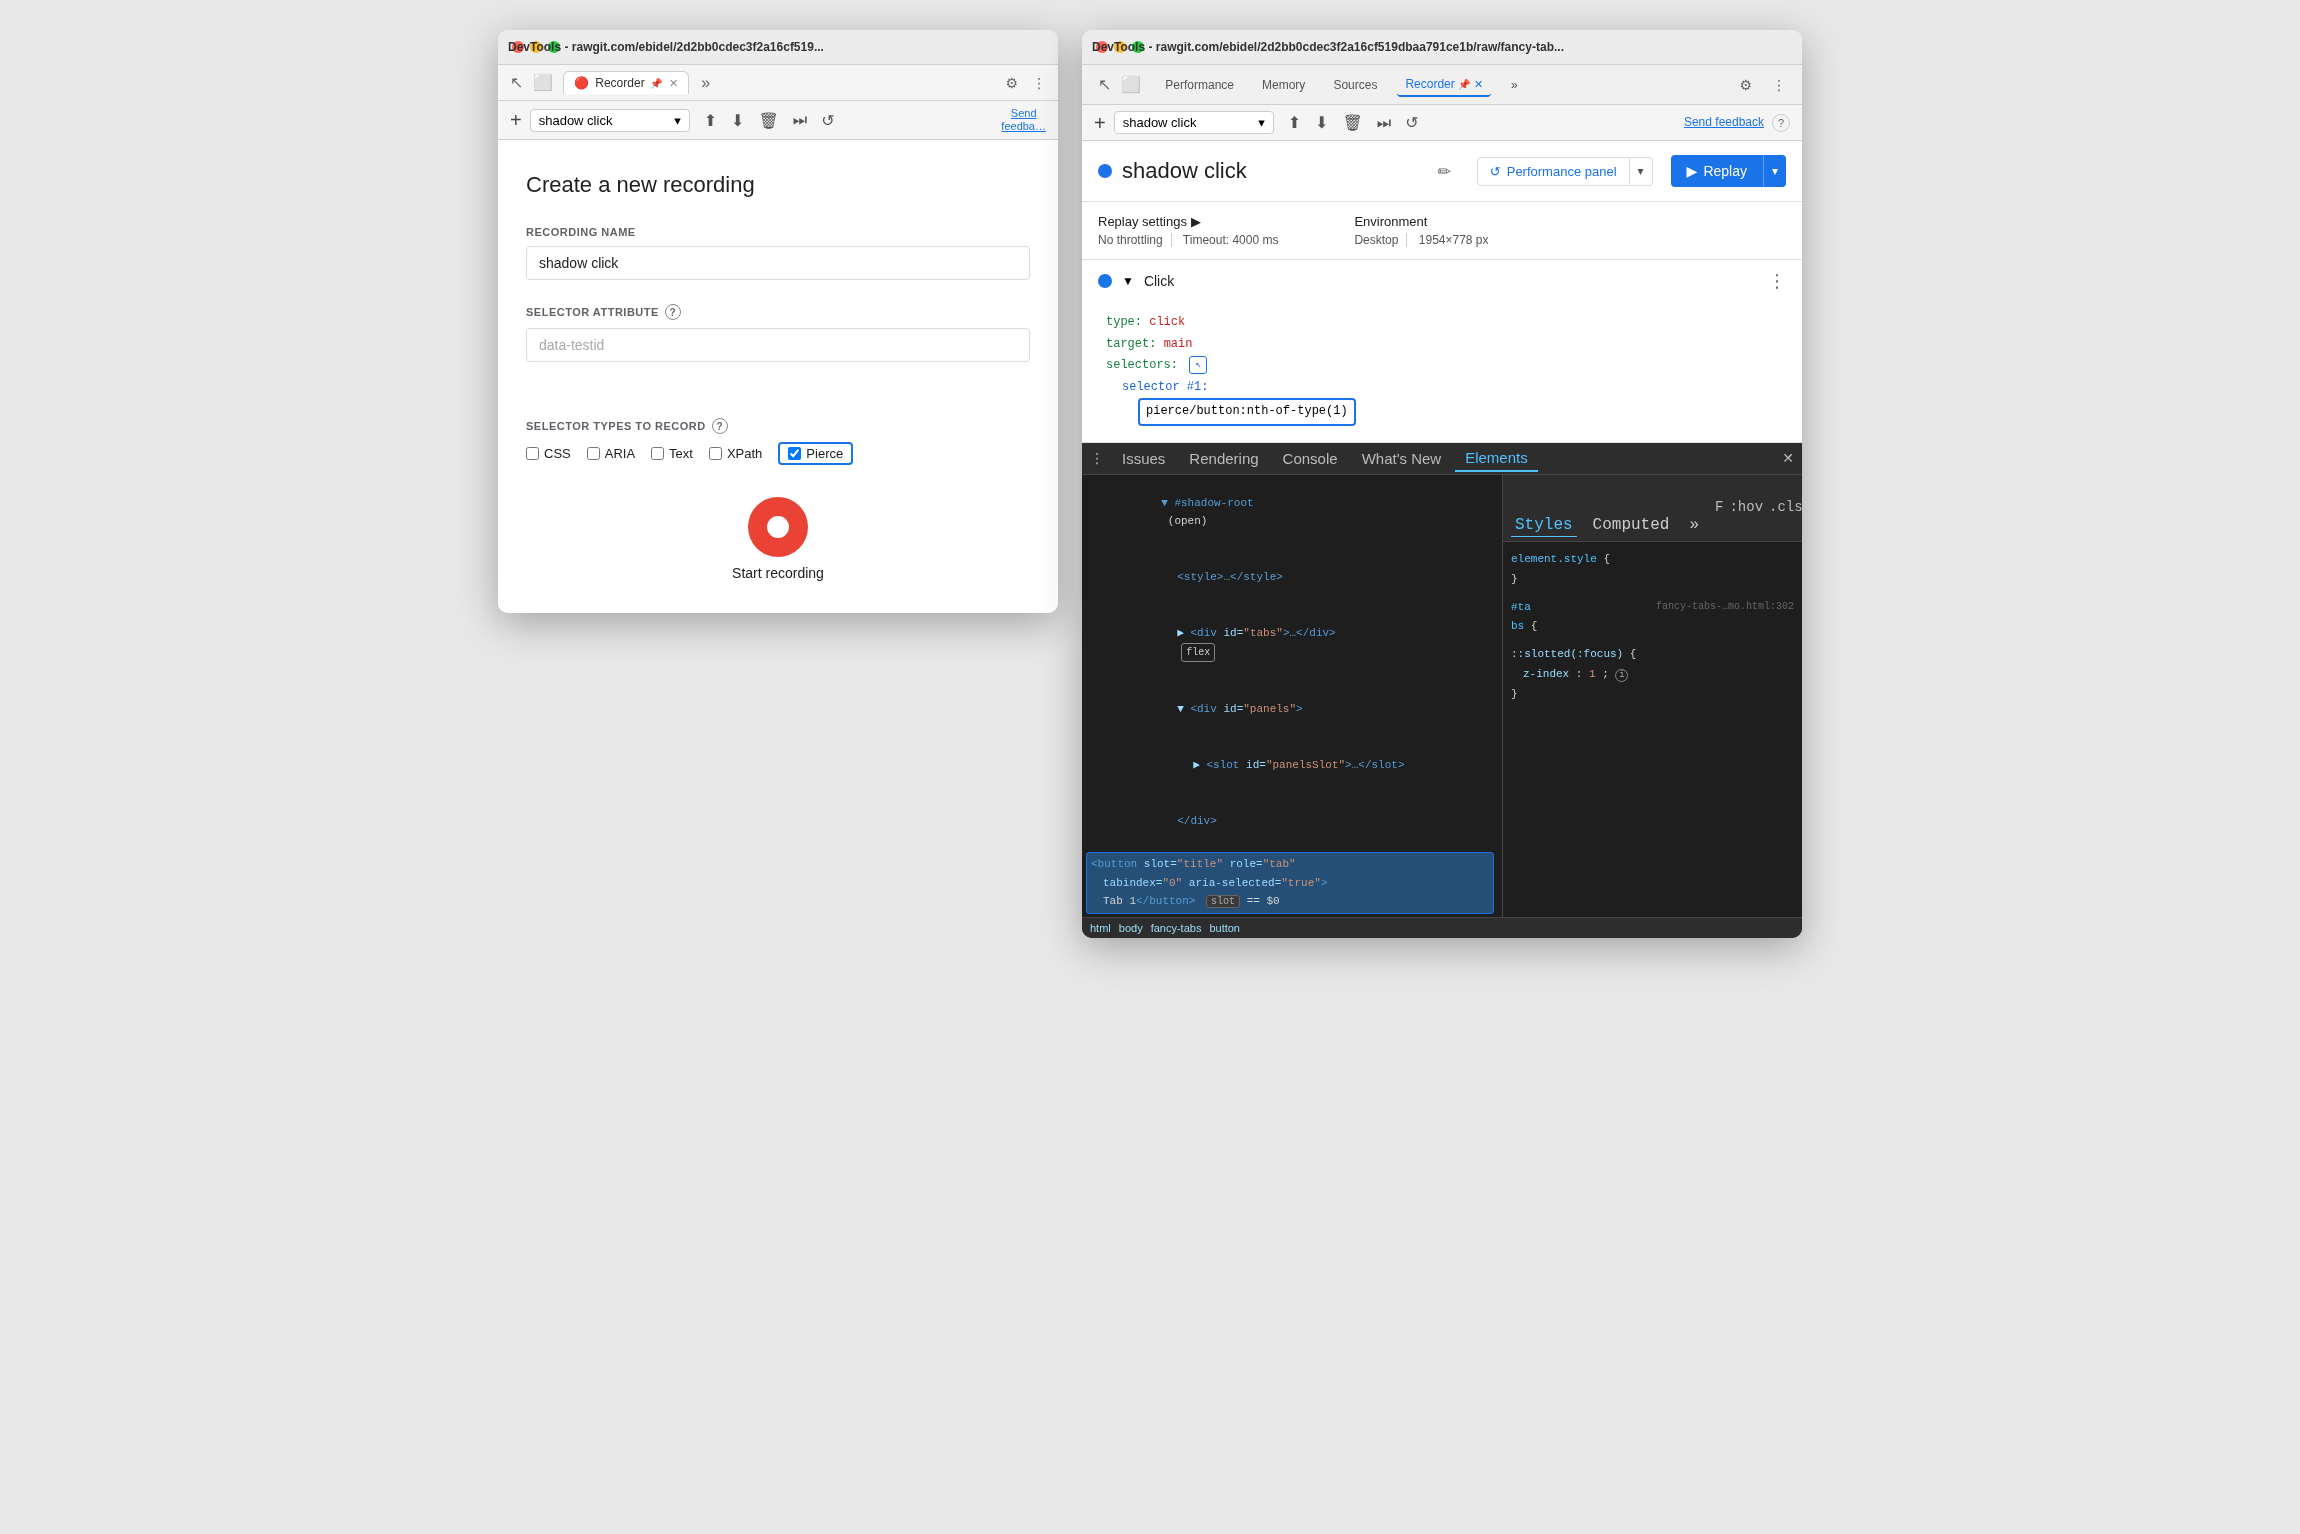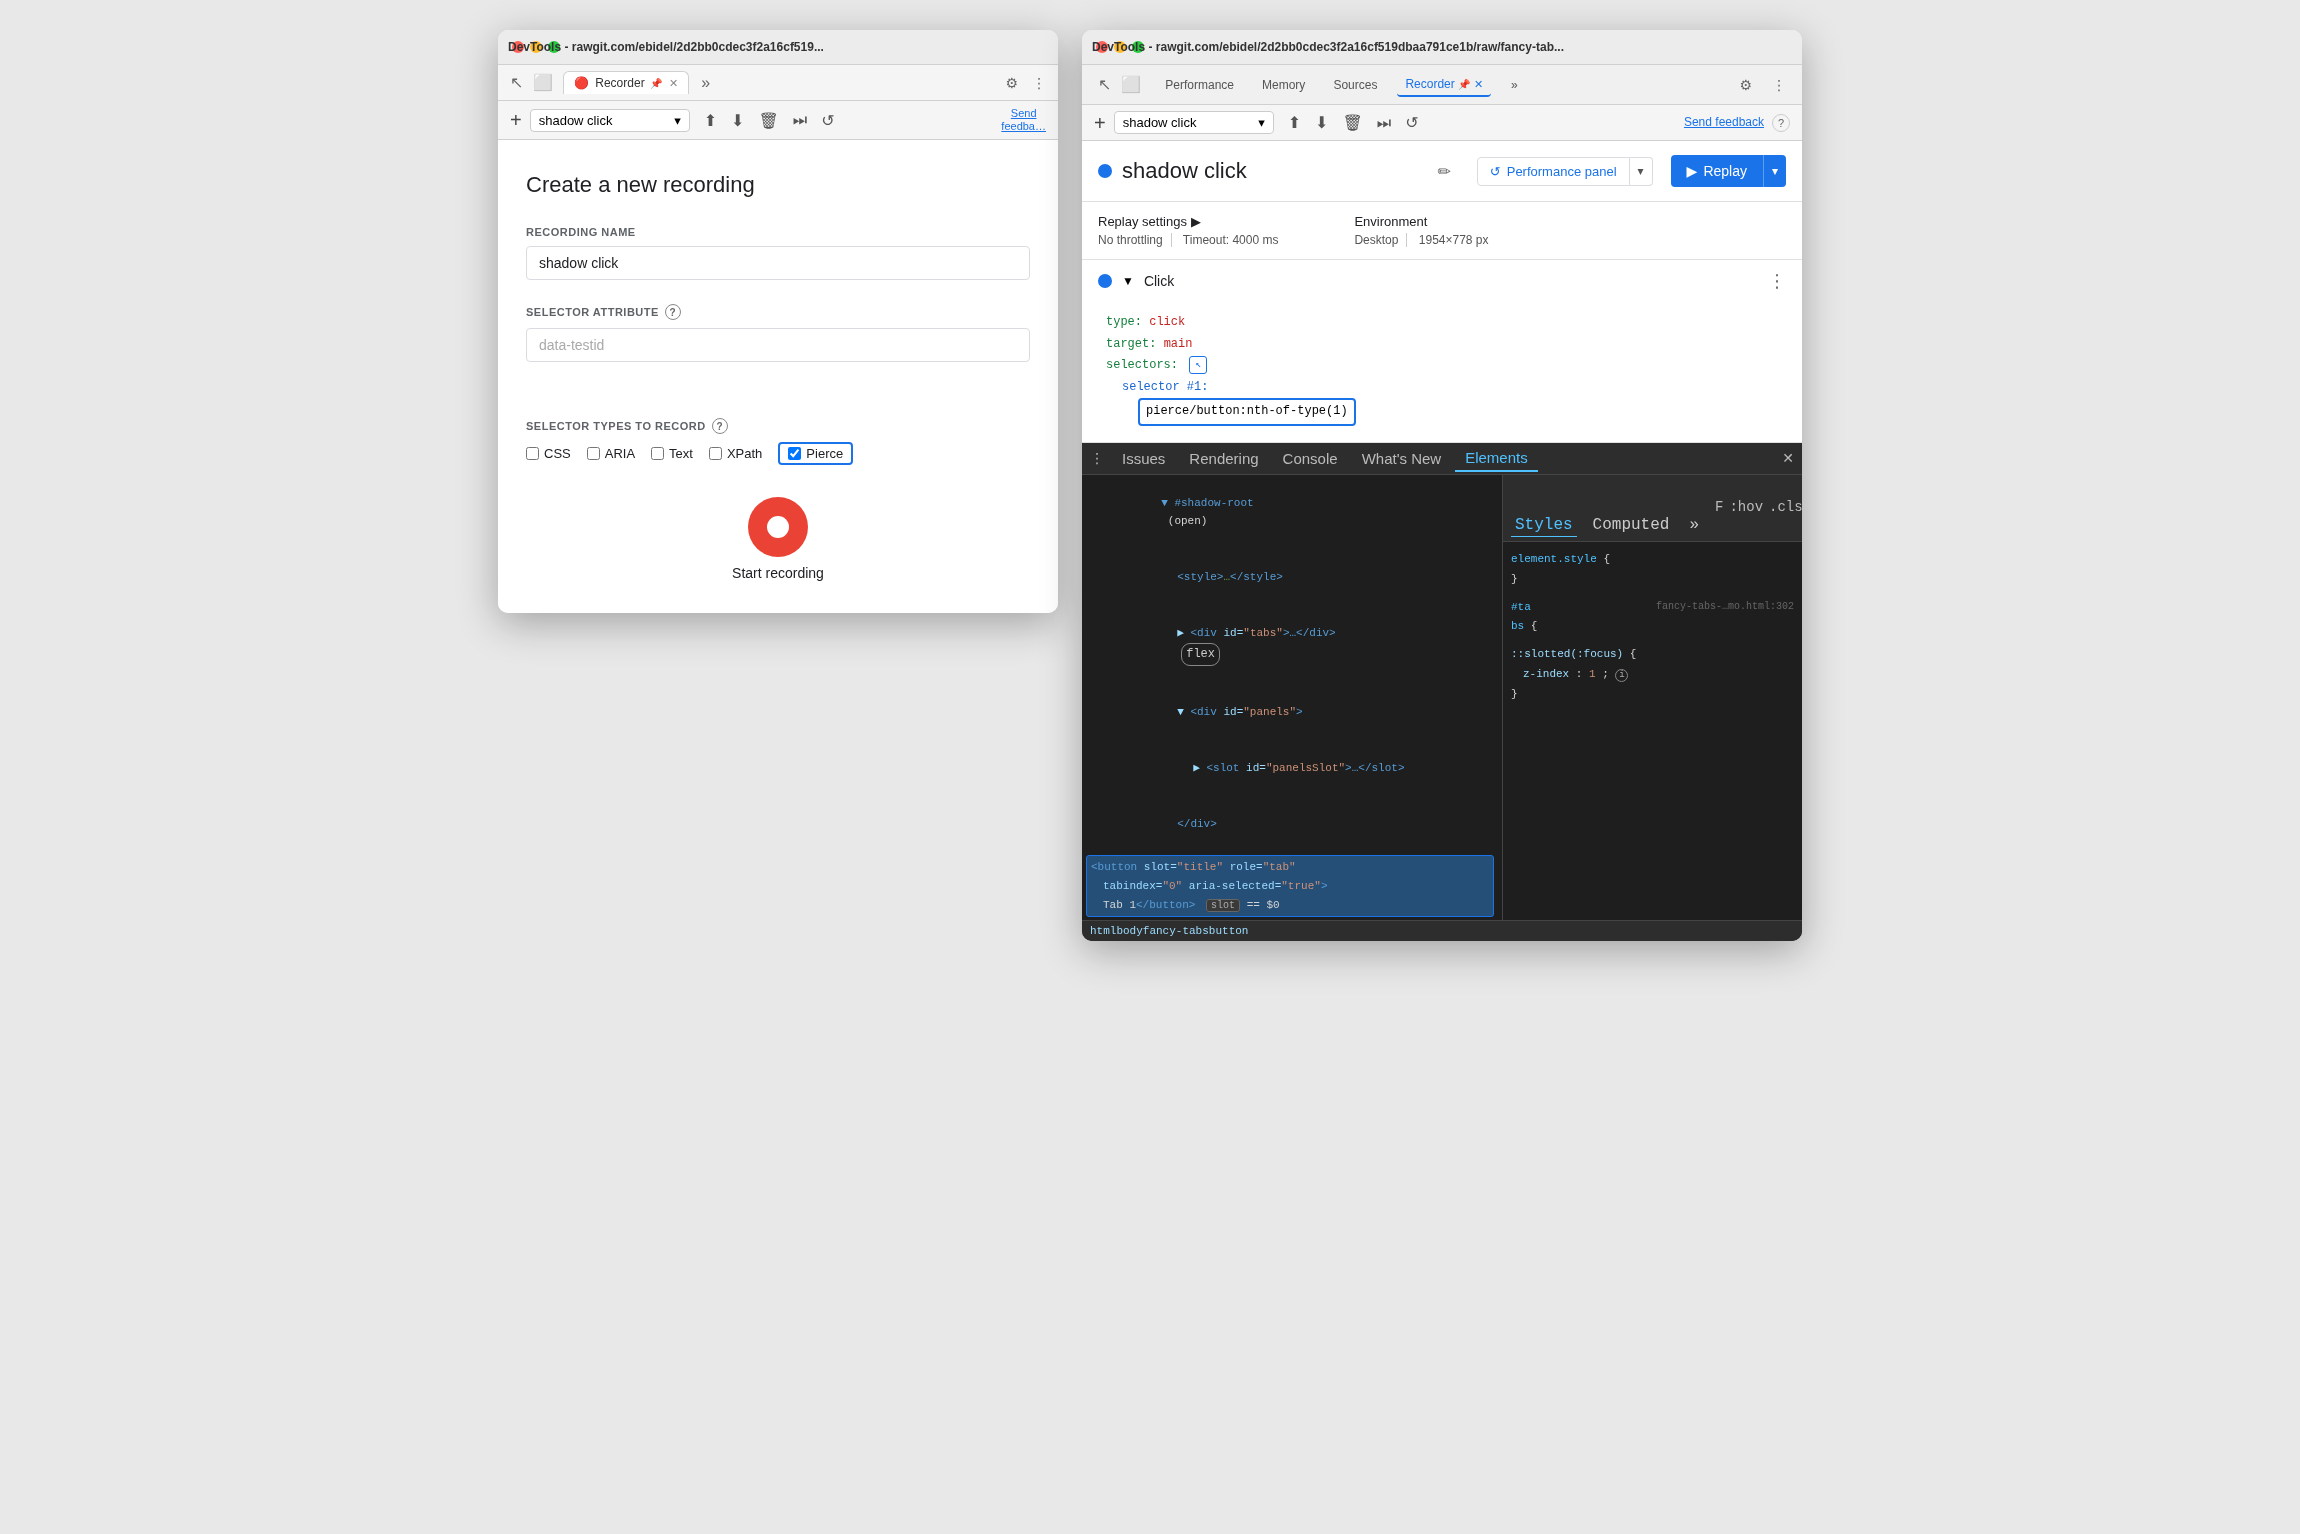--- a/index.html
+++ b/index.html
@@ -513,23 +513,23 @@
       border-radius: 3px;
       padding: 2px 4px;
       display: inline-block;
       width: calc(100% - 8px);
       margin: 1px 0;
     }
     .dom-badge {
       display: inline-block;
       border: 1px solid #888;
       color: #ccc;
-      font-size: 12px;
+      font-size: 10px;
       padding: 0 4px;
-      border-radius: 9px;
+      border-radius: 3px;
       margin-left: 4px;
     }
     .dom-slot-badge {
       background: #3a3a3a;
       border: 1px solid #666;
       color: #aaa;
       font-size: 10px;
       padding: 0 4px;
       border-radius: 3px;
       margin-left: 4px;
@@ -590,24 +590,25 @@
       border: 1px solid #888;
       border-radius: 50%;
       font-size: 9px;
       color: #aaa;
     }
 
     
     .breadcrumb {
       background: #2d2d2d;
       padding: 4px 8px;
-      font-family: Liberation Mono, monospace;
+      font-family: Liberation Sans, sans-serif;
       font-size: 11px;
       color: #9cdcfe;
       display: flex;
+      gap: 8px;
       border-top: 1px solid #444;
     }
     .breadcrumb span { cursor: pointer; }
   </style>
 </head>
 <body>
 
 <div class="window window-left">
 
   <div class="title-bar">

